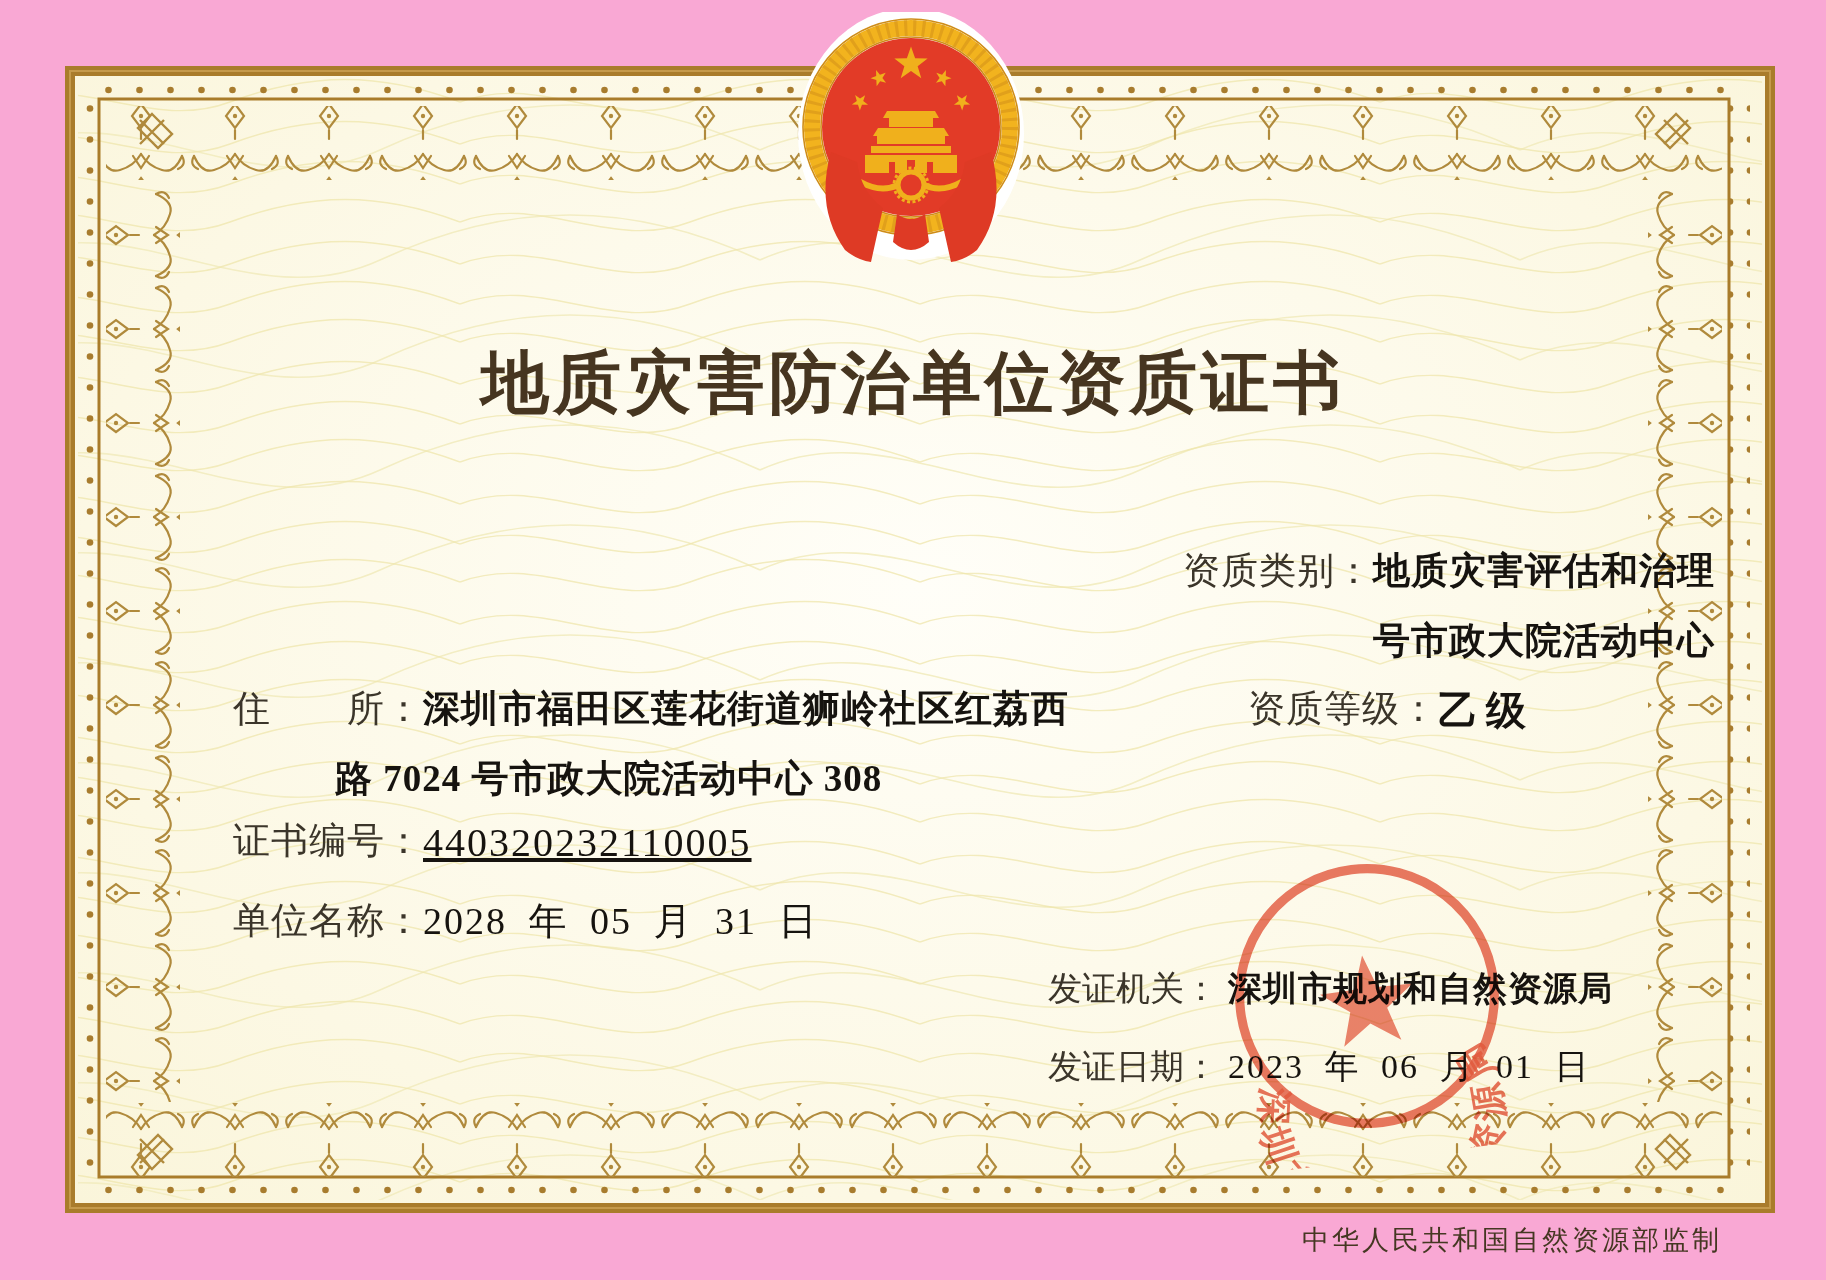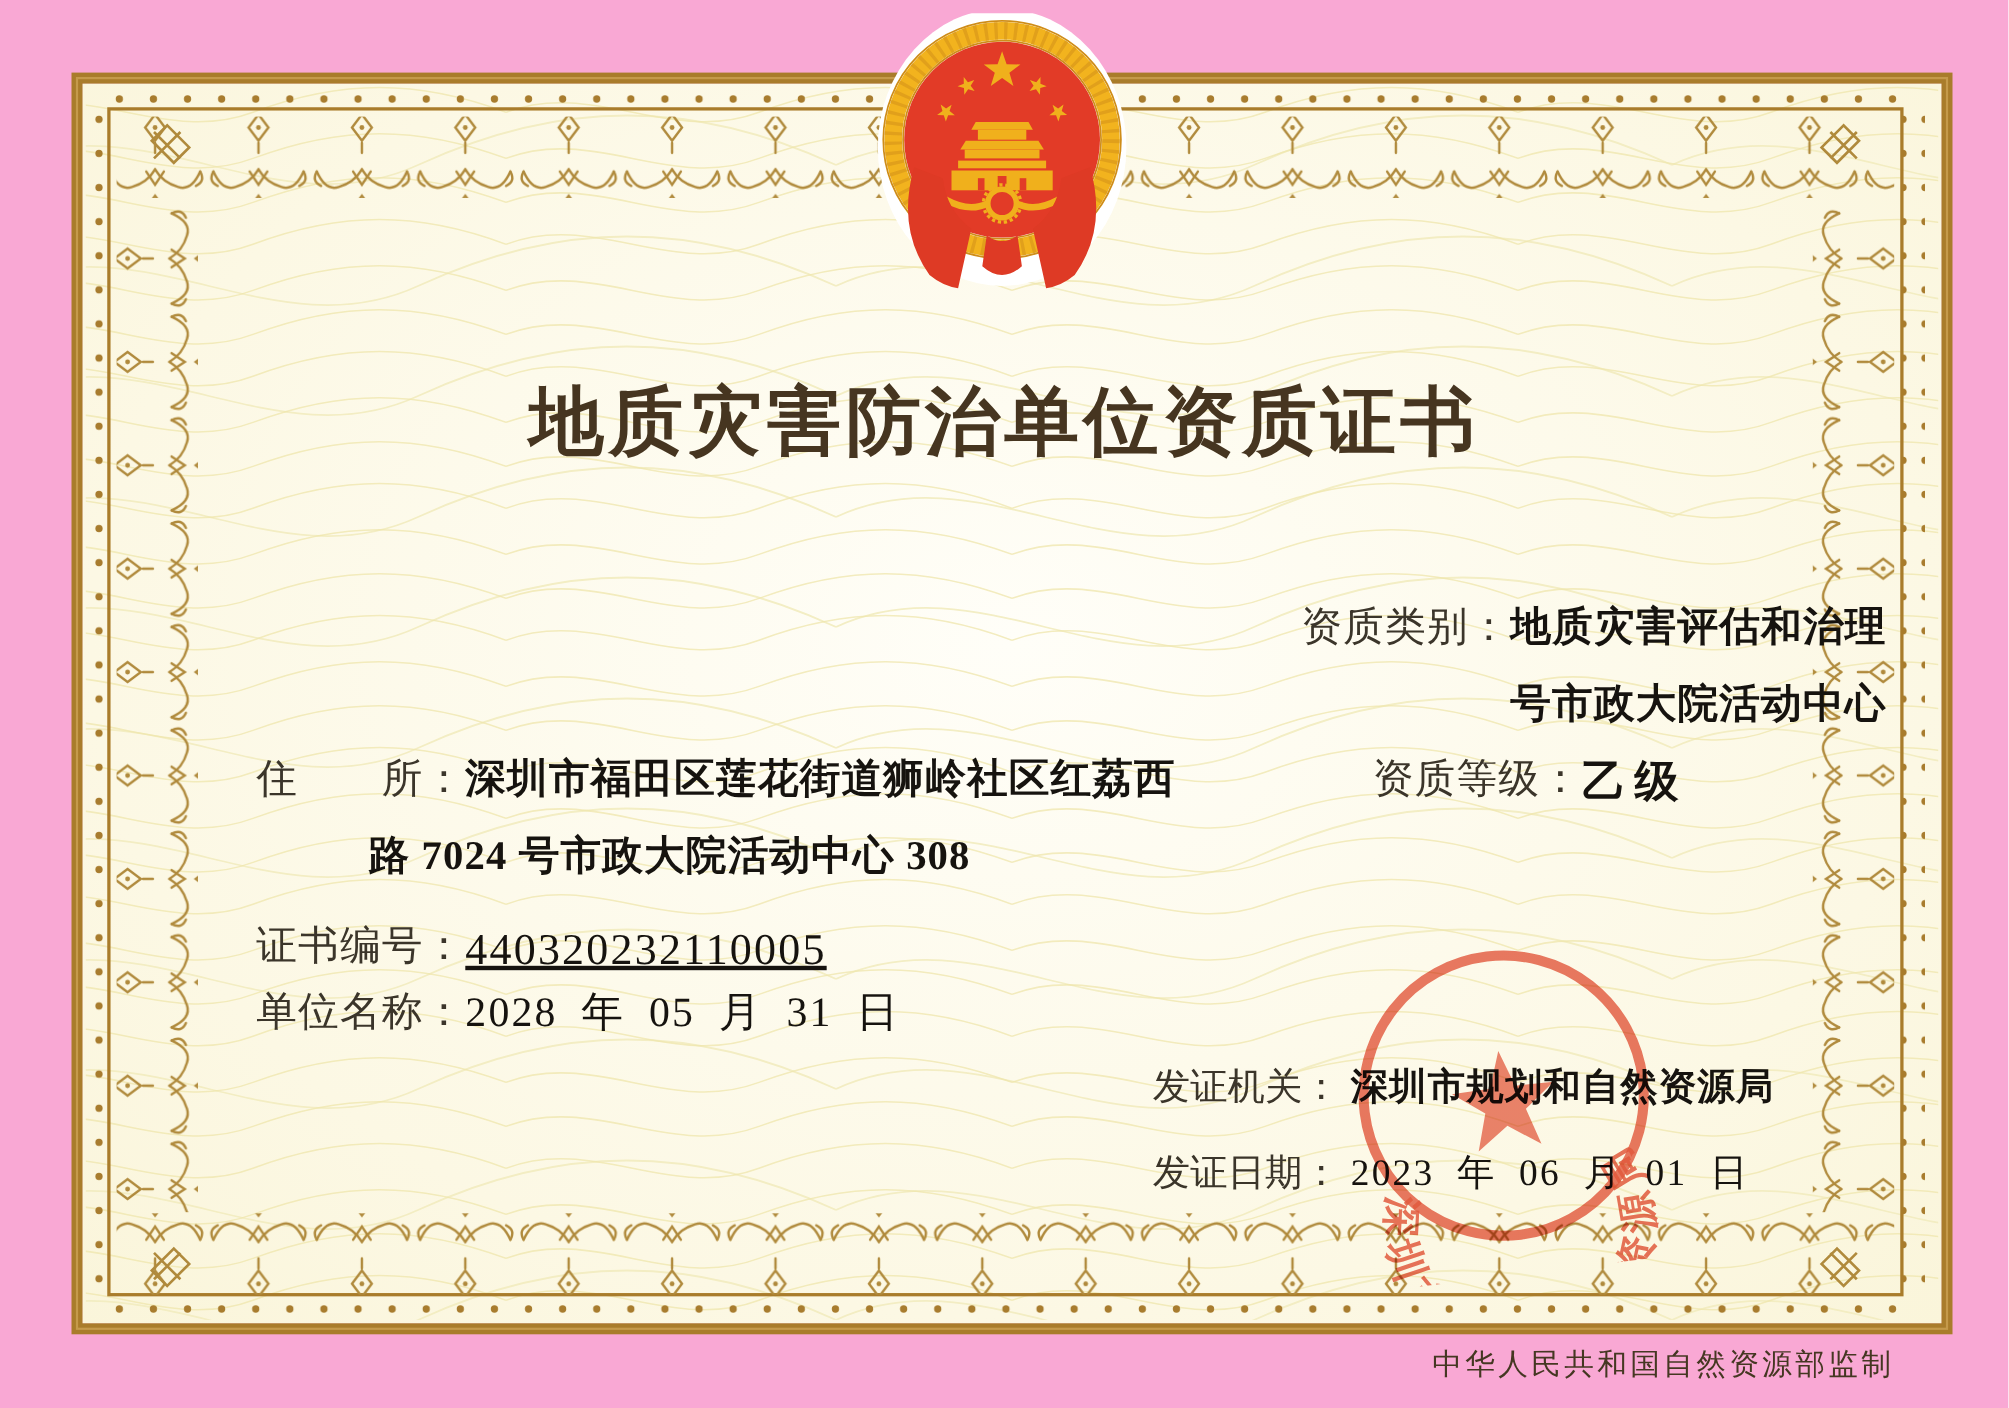--- a/index.html
+++ b/index.html
@@ -165,21 +165,21 @@
 
 
   <div class="row" style="left:233px;top:686px;">
     <span class="lbl">住　　所：</span>
     <span class="addr-lines">
       <span class="val-b">深圳市福田区莲花街道狮岭社区红荔西</span>
       <span class="val-b addr2">路 7024 号市政大院活动中心 308</span>
     </span>
   </div>
 
-  <div class="row" style="left:233px;top:838px;">
+  <div class="row" style="left:233px;top:818px;">
     <span class="lbl">证书编号：</span>
     <span class="val-n num">440320232110005</span>
   </div>
 
   <div class="row" style="left:233px;top:898px;">
     <span class="lbl">单位名称：</span>
     <span class="val-n date">2028 年 05 月 31 日</span>
   </div>
 
   <div class="row" style="left:1183px;top:548px;">

